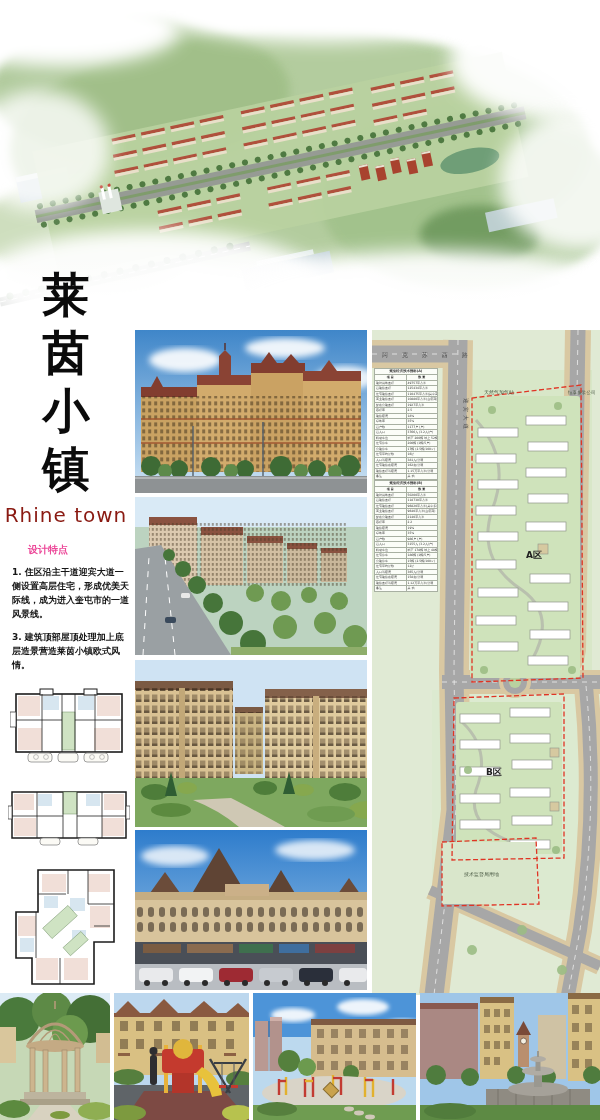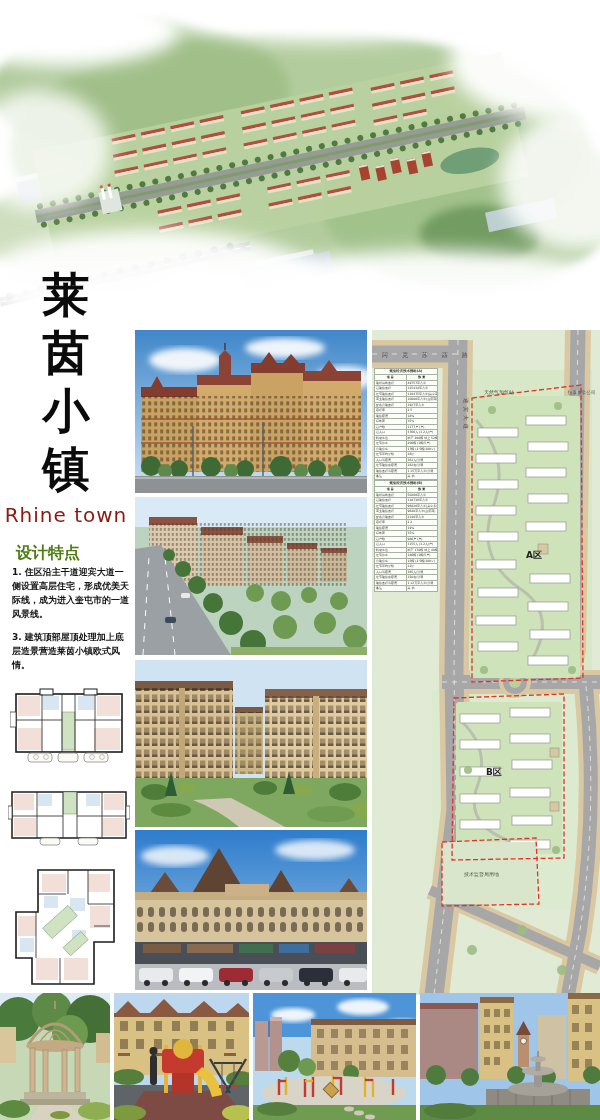--- a/index.html
+++ b/index.html
@@ -5,21 +5,21 @@
   html,body{margin:0;padding:0;background:#888;}
   .board{position:relative;width:600px;height:1120px;background:#ffffff;overflow:hidden;
          font-family:"DejaVu Sans","Liberation Sans",sans-serif;}
   .abs{position:absolute;}
   
   .vtitle{position:absolute;left:0;top:266px;width:132px;text-align:center;
           font-family:"DejaVu Serif","Liberation Serif",serif;color:#0b0b0b;}
   .vtitle span{display:block;font-size:47px;line-height:58px;font-weight:bold;}
   .entitle{position:absolute;left:0;top:503px;width:132px;text-align:center;
            font-size:20px;font-weight:normal;letter-spacing:1px;color:#8a1a12;}
-  .featHead{position:absolute;left:16px;top:543px;font-size:16px;font-weight:bold;color:#4d7c0f;}
+  .featHead{position:absolute;left:28px;top:543px;font-size:10px;font-weight:bold;color:#ec4899;}
   .featList{position:absolute;left:12px;top:566px;width:119px;color:#161616;}
   .featList p{margin:0 0 9px 0;font-size:9px;font-weight:bold;line-height:1.55;}
   
   .photo{position:absolute;overflow:hidden;background:#cfe2f0;}
   .photo svg{display:block;}
   
   .ptable{position:absolute;background:#fbfdf8;border:1px solid #8e968b;
           border-collapse:collapse;table-layout:fixed;}
   .ptable td{border:0.5px solid #a8b0a2;padding:0 1px;font-size:3px;line-height:1.5;
              color:#333;white-space:nowrap;overflow:hidden;}

